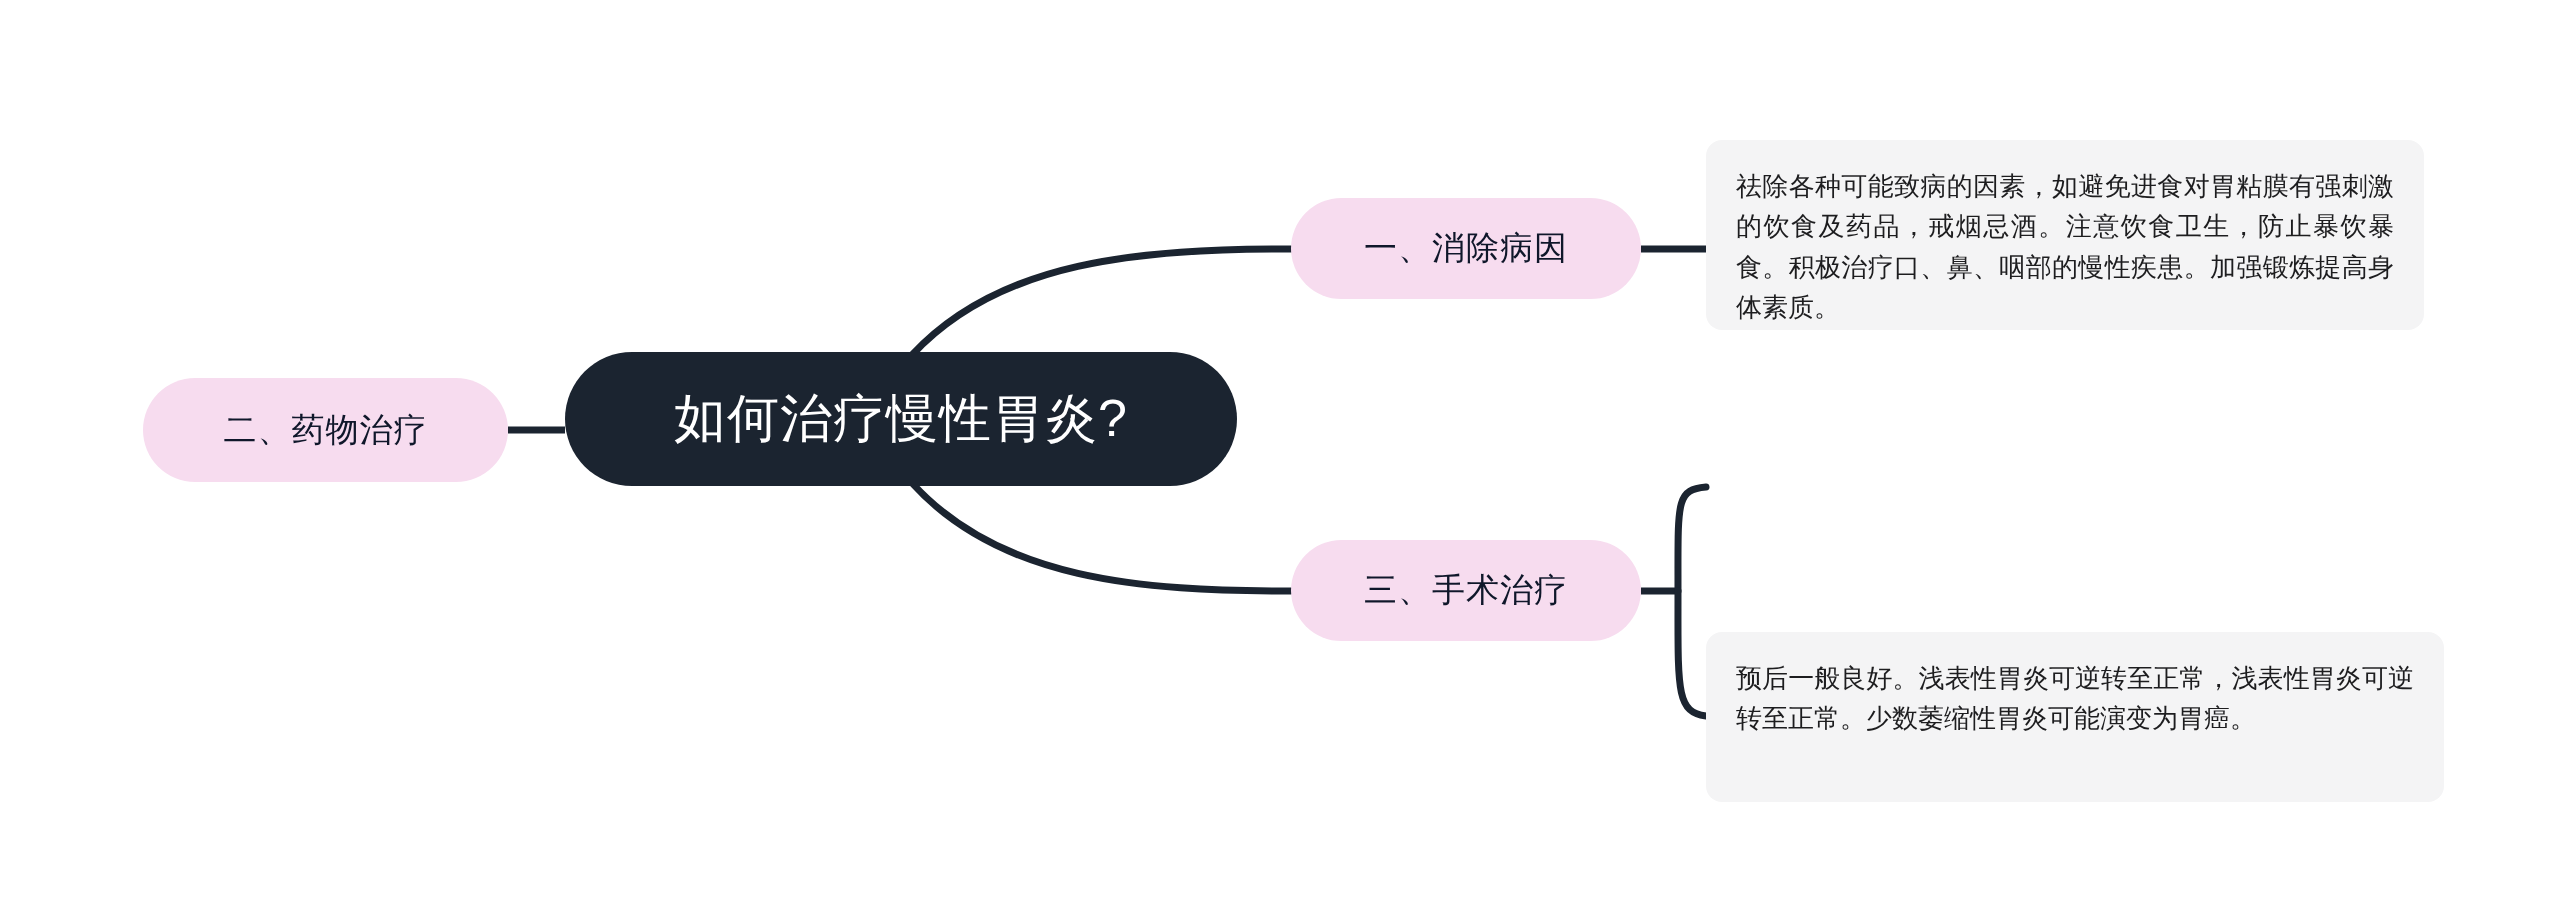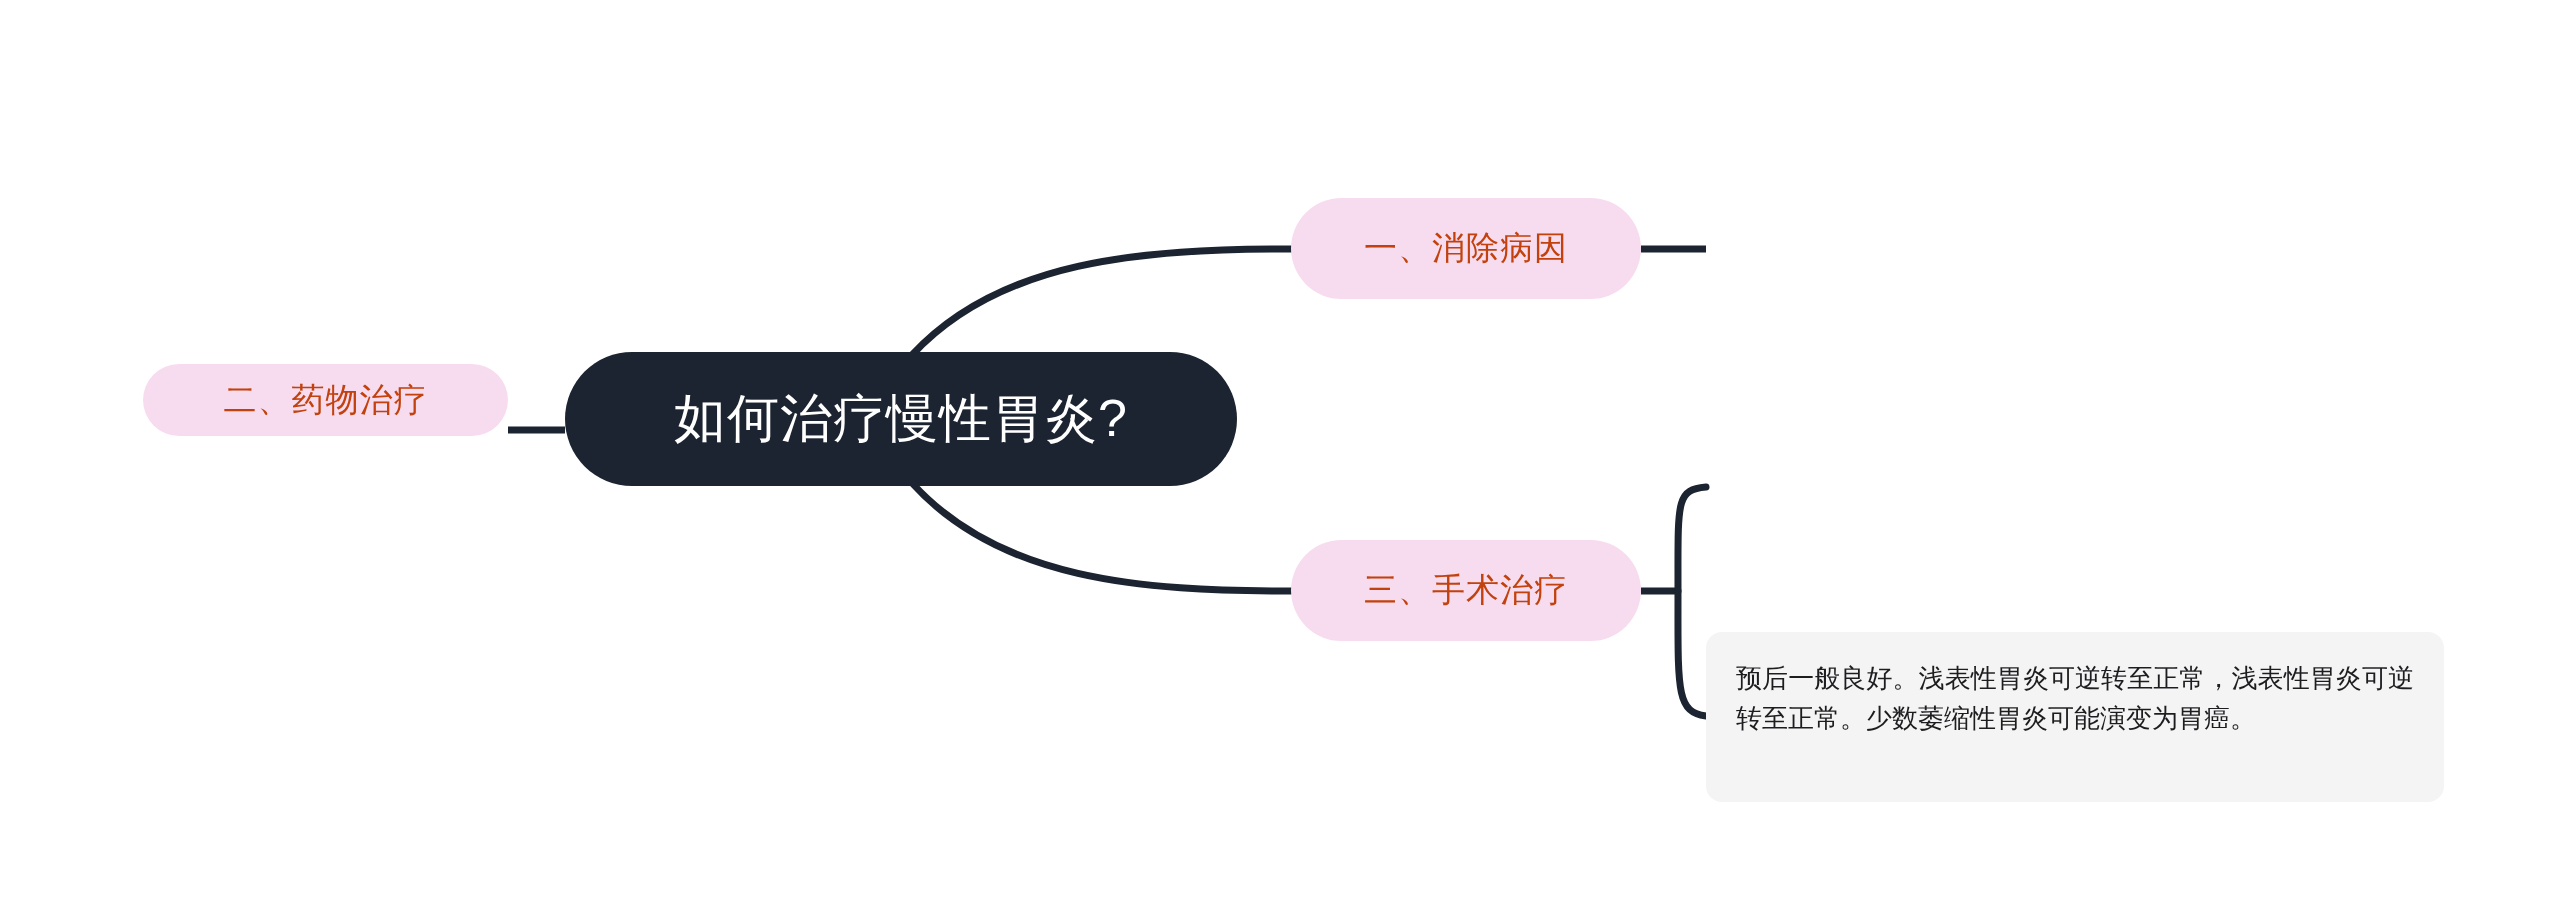--- a/index.html
+++ b/index.html
@@ -42,29 +42,29 @@
     height: 134px;
     border-radius: 67px;
     background: #1b2430;
     color: #ffffff;
     font-size: 52px;
     letter-spacing: 1px;
   }
   .node-branch {
     border-radius: 52px;
     background: #f7dcef;
-    color: #c2410c;
+    color: #0f172a;
     font-size: 33px;
     letter-spacing: 1px;
   }
   .node-left {
     left: 143px;
-    top: 364px;
+    top: 378px;
     width: 365px;
-    height: 72px;
+    height: 104px;
   }
   .node-right-top {
     left: 1291px;
     top: 198px;
     width: 350px;
     height: 101px;
   }
   .node-right-bottom {
     left: 1291px;
     top: 540px;
@@ -134,19 +134,22 @@
   </div>
 
   <div class="node node-branch node-right-top">
     <span>一、消除病因</span>
   </div>
 
   <div class="node node-branch node-right-bottom">
     <span>三、手术治疗</span>
   </div>
 
+  <div class="leaf leaf-1">
+    <span>祛除各种可能致病的因素，如避免进食对胃粘膜有强刺激的饮食及药品，戒烟忌酒。注意饮食卫生，防止暴饮暴食。积极治疗口、鼻、咽部的慢性疾患。加强锻炼提高身体素质。</span>
+  </div>
 
 
   <div class="leaf leaf-3">
     <span>预后一般良好。浅表性胃炎可逆转至正常，浅表性胃炎可逆转至正常。少数萎缩性胃炎可能演变为胃癌。</span>
   </div>
 
 </div>
 
 </body></html>

